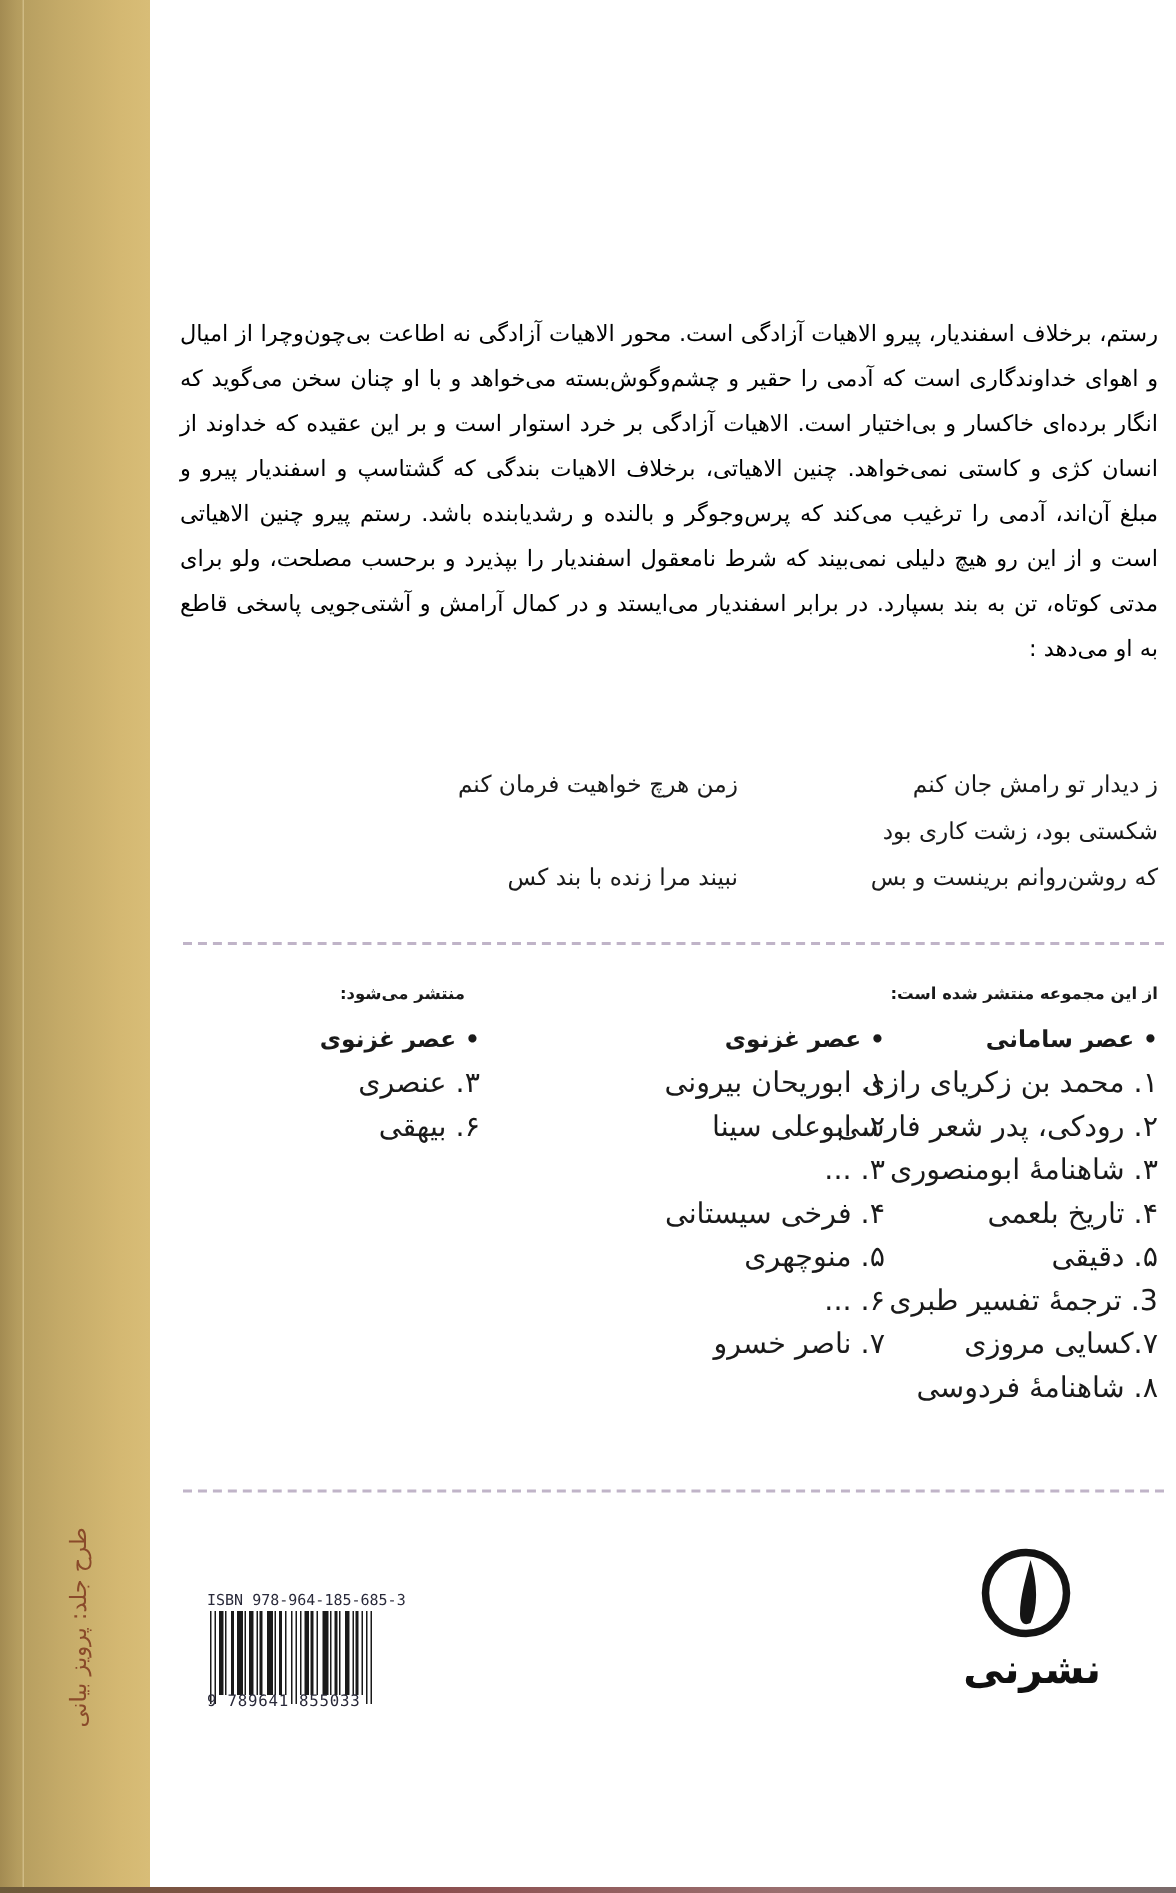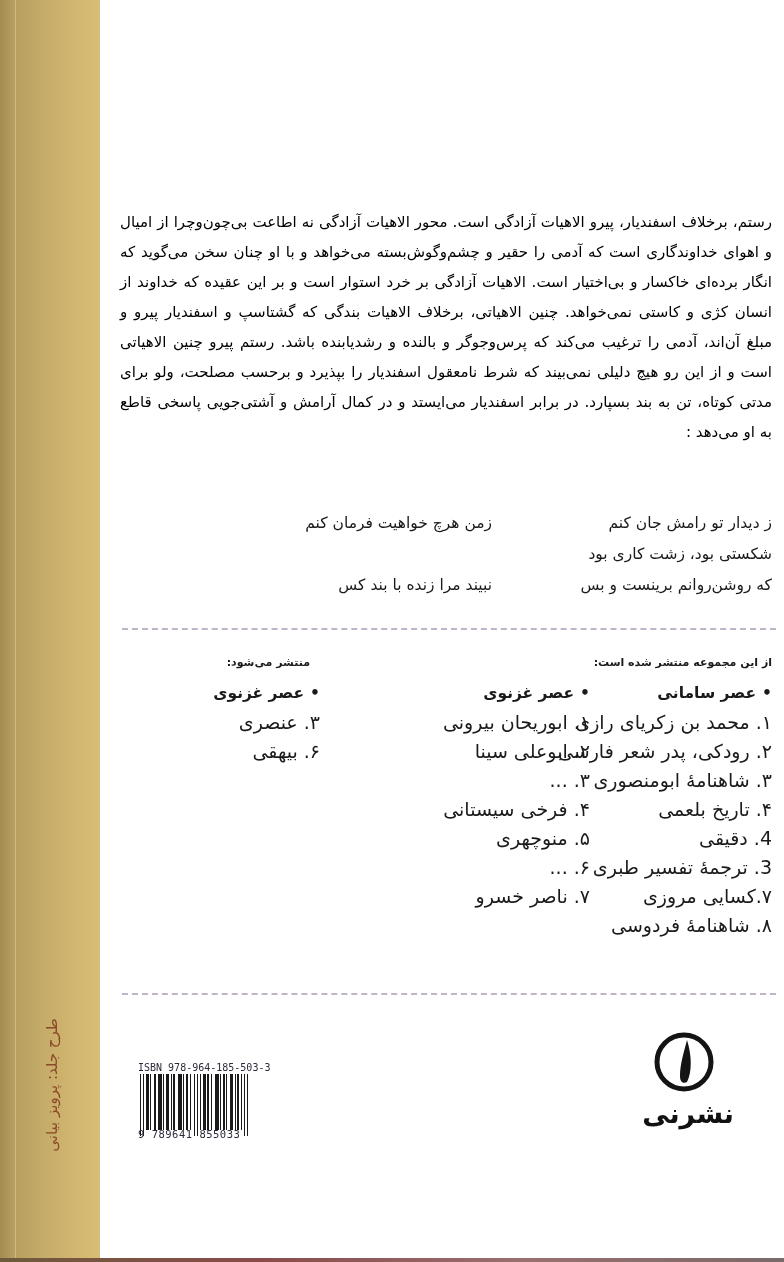--- a/index.html
+++ b/index.html
@@ -245,21 +245,21 @@
       <div class="series-header">منتشر می‌شود:</div>
     </div>
 
     <div class="grid">
       <div class="sub-col c1">
         <div class="era-title"><span class="bullet">•</span><span>عصر سامانی</span></div>
         <div class="item">۱. محمد بن زکریای رازی</div>
         <div class="item">۲. رودکی، پدر شعر فارسی</div>
         <div class="item">۳. شاهنامهٔ ابومنصوری</div>
         <div class="item">۴. تاریخ بلعمی</div>
-        <div class="item">4. دقیقی</div>
+        <div class="item">۵. دقیقی</div>
         <div class="item">3. ترجمهٔ تفسیر طبری</div>
         <div class="item">۷.کسایی مروزی</div>
         <div class="item">۸. شاهنامهٔ فردوسی</div>
       </div>
       <div class="sub-col c2">
         <div class="era-title"><span class="bullet">•</span><span>عصر غزنوی</span></div>
         <div class="item">۱. ابوریحان بیرونی</div>
         <div class="item">۲. ابوعلی سینا</div>
         <div class="item">۳. ...</div>
         <div class="item">۴. فرخی سیستانی</div>
@@ -271,21 +271,21 @@
         <div class="era-title"><span class="bullet">•</span><span>عصر غزنوی</span></div>
         <div class="item">۳. عنصری</div>
         <div class="item">۶. بیهقی</div>
       </div>
     </div>
   </div>
 
   <div class="divider bottom"></div>
 
   <div class="barcode-box">
-    <div class="isbn-label">ISBN 978-964-185-503-3</div>
+    <div class="isbn-label">ISBN 978-964-185-685-3</div>
     <div class="bars">
       <span class="tall" style="width:1px;margin-right:2px"></span>
       <span class="tall" style="width:1px;margin-right:2px"></span>
       <span style="width:3px;margin-right:1px"></span>
       <span style="width:1px;margin-right:3px"></span>
       <span style="width:2px;margin-right:2px"></span>
       <span style="width:4px;margin-right:1px"></span>
       <span style="width:1px;margin-right:2px"></span>
       <span style="width:3px;margin-right:2px"></span>
       <span style="width:1px;margin-right:1px"></span>

